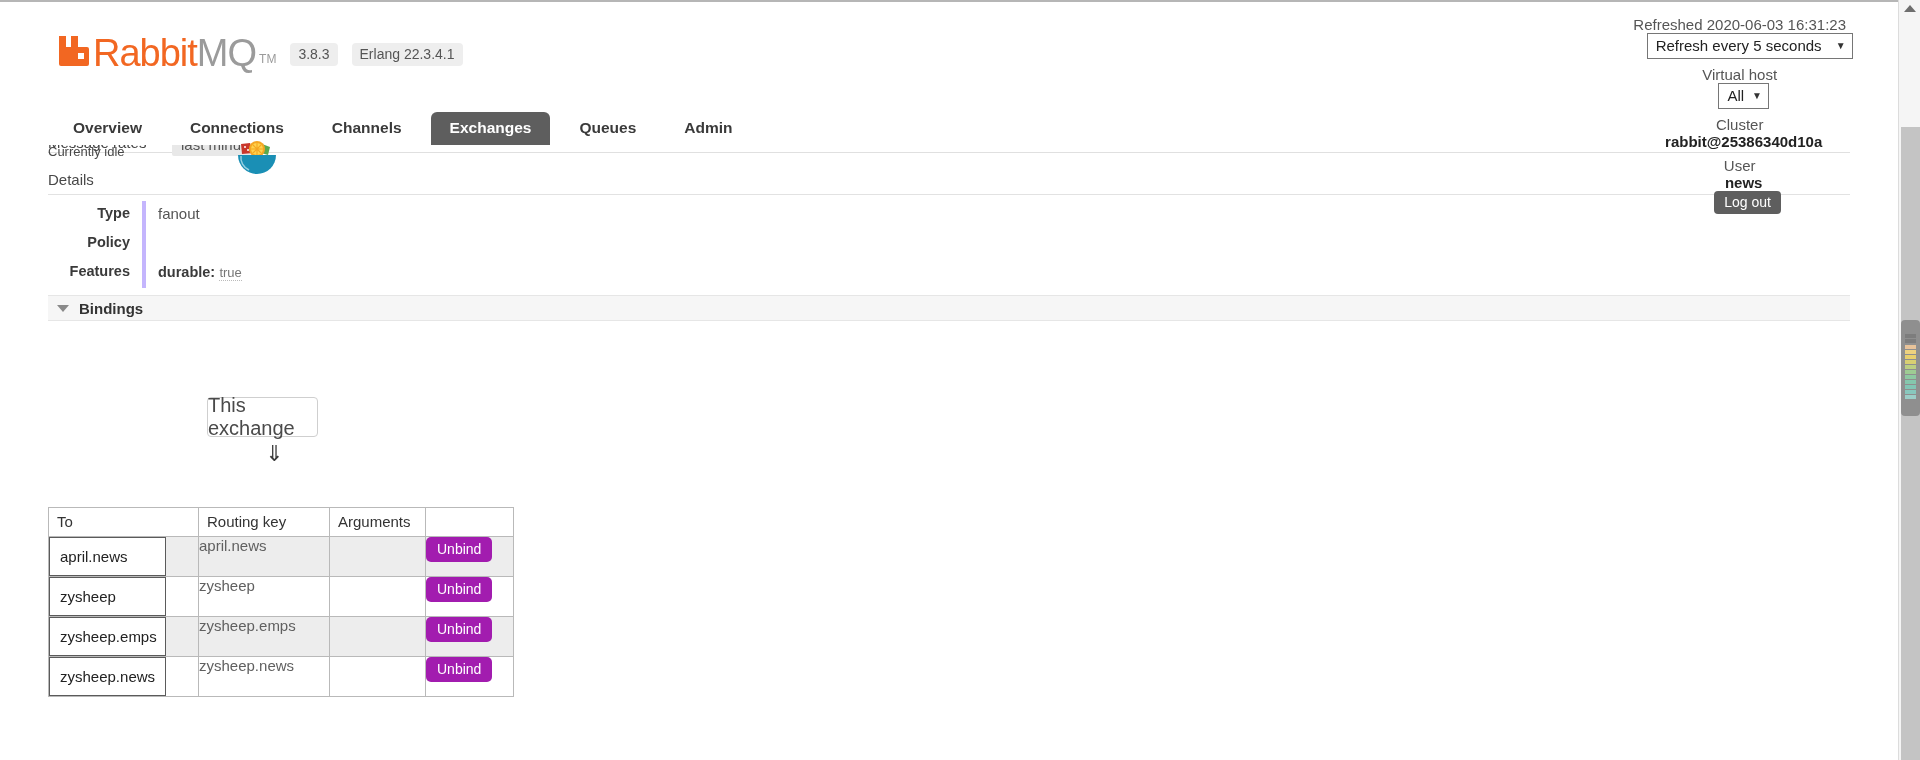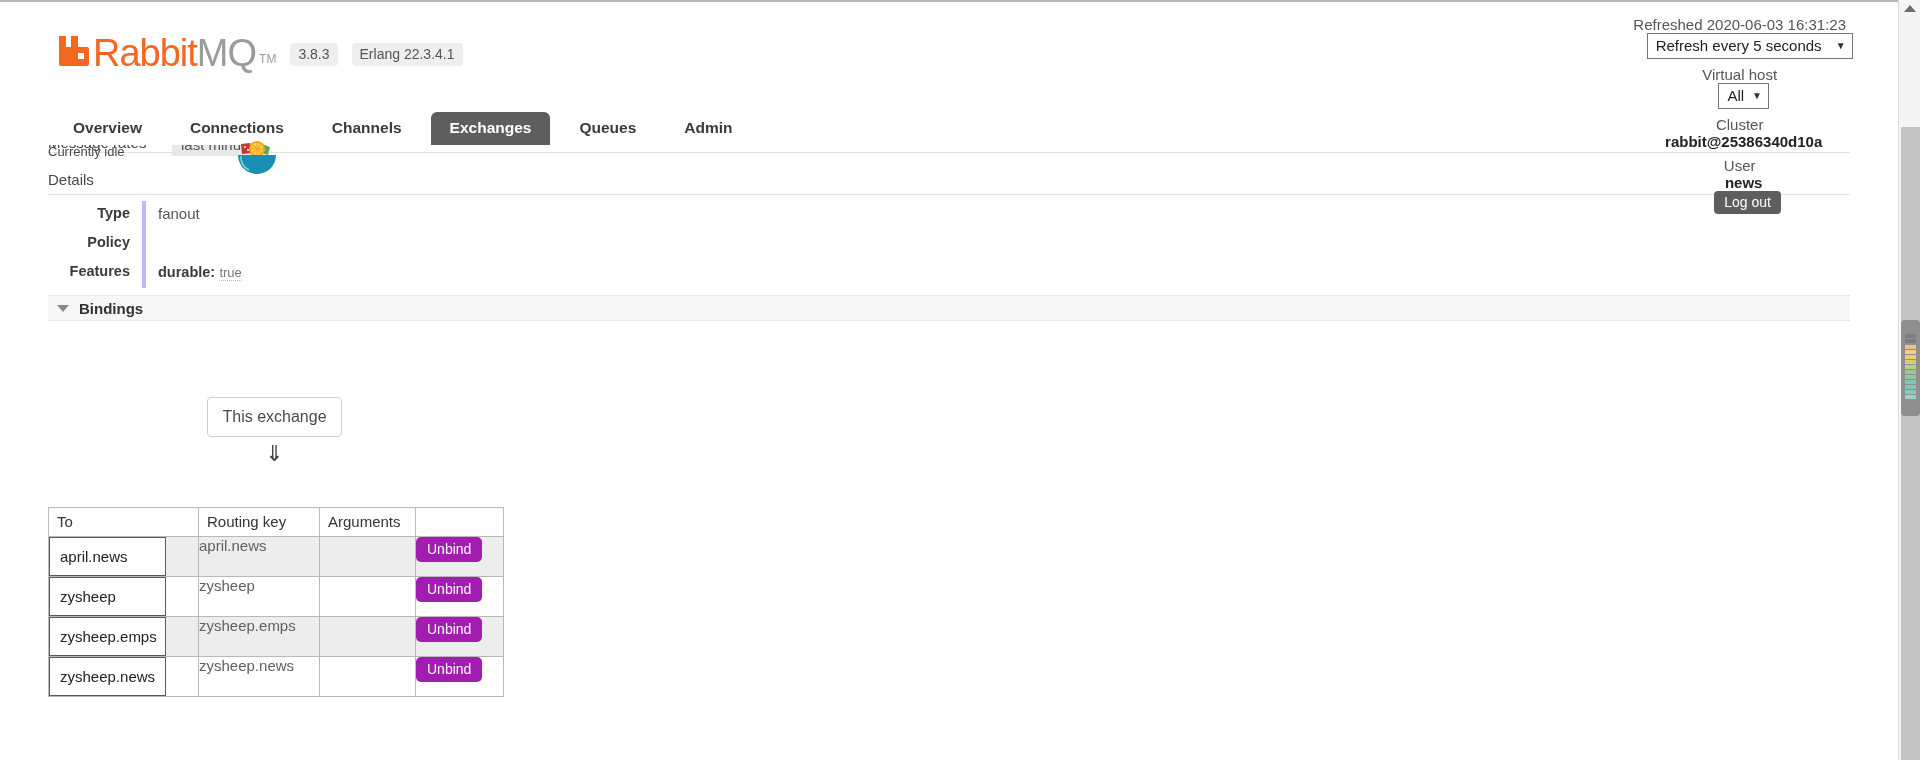--- a/index.html
+++ b/index.html
@@ -151,29 +151,29 @@
     font-size: 15px;
     font-weight: bold;
     color: #333;
   }
 
   
   .this-exchange {
     position: absolute;
     top: 397px;
     left: 207px;
-    width: 135px;
+    width: 111px;
     height: 40px;
     border: 1px solid #cfcfcf;
     border-radius: 4px;
     background: #fff;
     display: flex;
     align-items: center;
     justify-content: center;
-    font-size: 16px;
+    font-size: 20px;
     color: #4a4a4a;
   }
   .down-arrow {
     position: absolute;
     top: 443px;
     left: 207px;
     width: 135px;
     text-align: center;
     font-size: 22px;
     color: #3a3a3a;
@@ -197,21 +197,21 @@
     color: #333;
     text-align: left;
     padding: 5px 8px 6px 8px;
   }
   .bindings-table td {
     border: 1px solid #b9b9b9;
     padding: 0;
     vertical-align: top;
   }
   .col-to     { width: 150px; }
-  .col-rk     { width: 121px; }
+  .col-rk     { width: 131px; }
   .col-args   { width: 96px; }
   .col-act    { width: 88px; }
 
   tr.row-odd  td { background: #ededed; }
   tr.row-even td { background: #ffffff; }
 
   .cell-to {
     padding: 7px 8px 7px 8px;
   }
   .queue-link {

